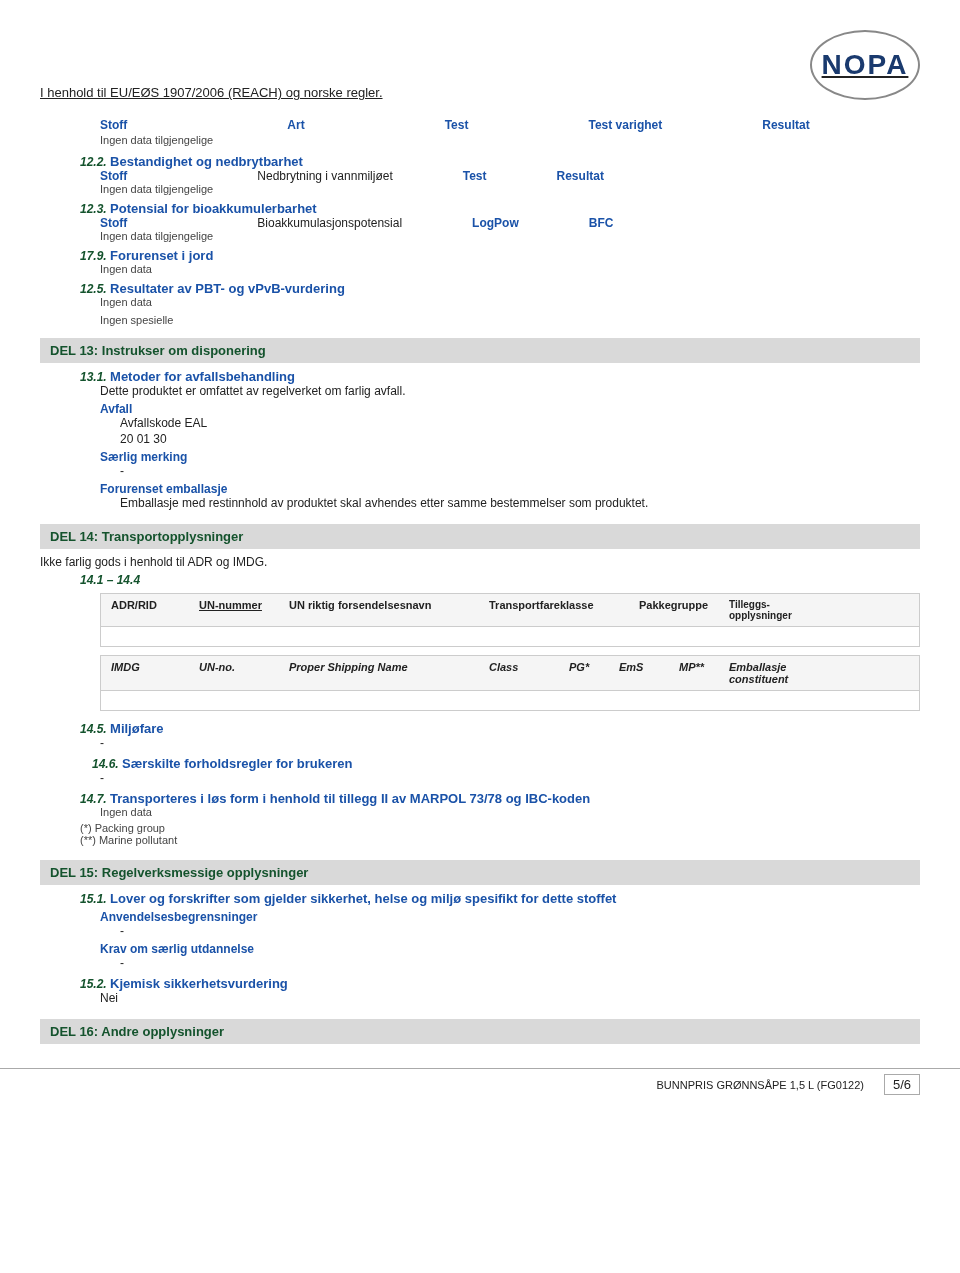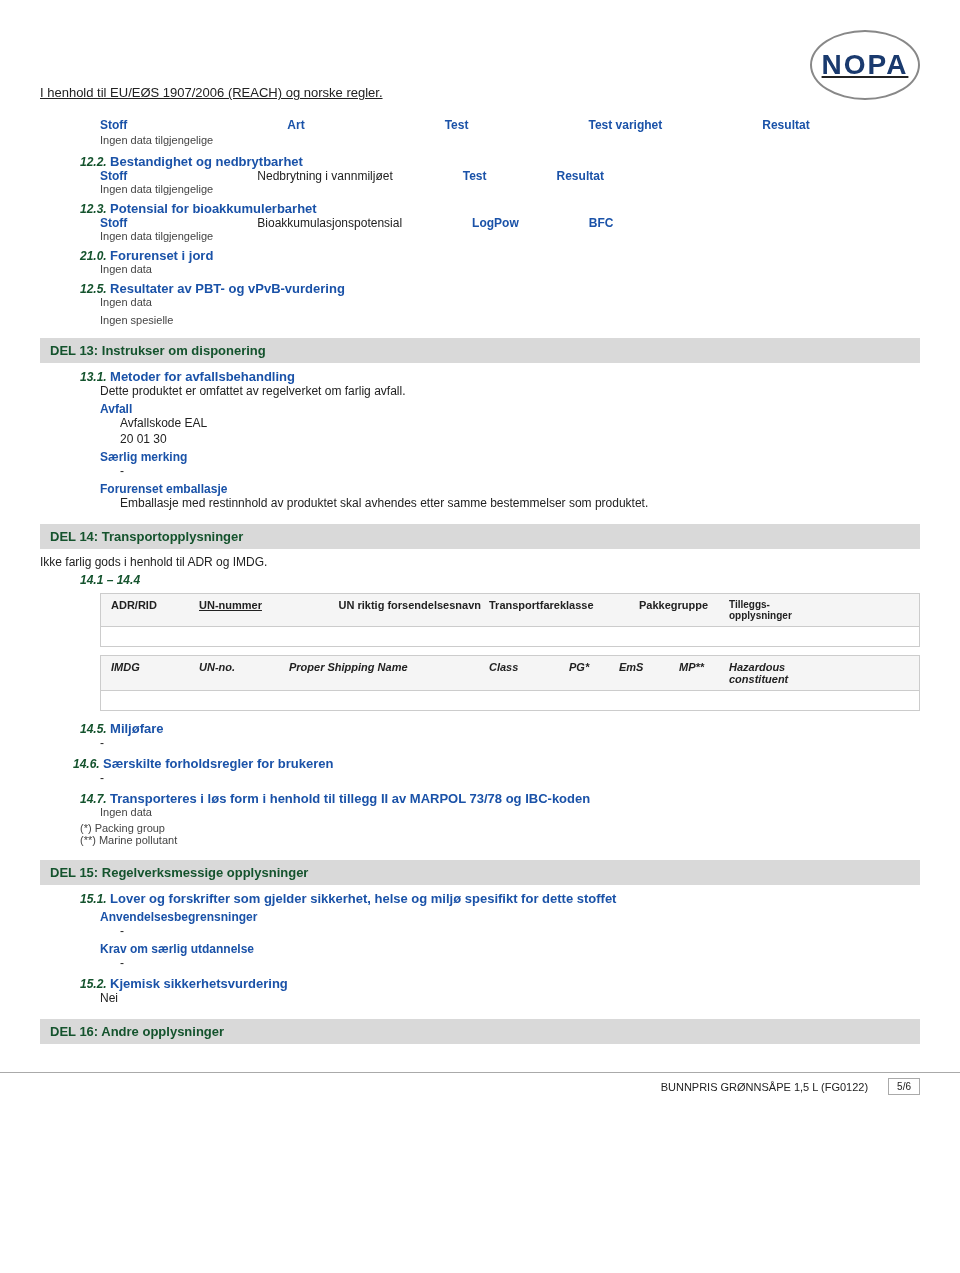--- a/index.html
+++ b/index.html
@@ -56,21 +56,21 @@
     }
     .blue-link {
       color: #1a52a8;
       font-weight: bold;
       font-size: 12px;
     }
     .subsection { margin-bottom: 6px; }
     .row-item { margin-bottom: 2px; }
     .col-adr { width: 90px; padding-left: 10px; font-size: 11px; }
     .col-un { width: 90px; padding-left: 8px; font-size: 11px; text-decoration: underline; }
-    .col-name { width: 200px; padding-left: 8px; font-size: 11px; text-align: right; }
+    .col-name { width: 200px; padding-left: 8px; font-size: 11px; }
     .col-trans { width: 150px; padding-left: 8px; font-size: 11px; }
     .col-pak { width: 90px; padding-left: 8px; font-size: 11px; }
     .col-tillegg { width: 120px; padding-left: 8px; font-size: 11px; }
     .col-imdg { width: 90px; padding-left: 10px; font-size: 11px; }
     .col-unno { width: 90px; padding-left: 8px; font-size: 11px; }
     .col-psn { width: 200px; padding-left: 8px; font-size: 11px; }
     .col-class { width: 80px; padding-left: 8px; font-size: 11px; }
     .col-pg { width: 50px; padding-left: 8px; font-size: 11px; }
     .col-ems { width: 60px; padding-left: 8px; font-size: 11px; }
     .col-mp { width: 50px; padding-left: 8px; font-size: 11px; }
@@ -88,21 +88,21 @@
       padding: 0 40px;
       border-top: 1px solid #aaa;
       padding-top: 5px;
     }
     .footer-text {
       font-size: 11px;
       color: #222;
       margin-right: 20px;
     }
     .footer-page {
-      font-size: 10px;
+      font-size: 13px;
       color: #222;
       border: 1px solid #aaa;
       padding: 2px 8px;
     }
     .small-text { font-size: 11px; color: #444; }
     .normal-text { font-size: 12px; color: #222; }
     .number-prefix { color: #14532d; font-weight: bold; font-style: italic; }
     .table-outer { margin: 8px 0 4px 60px; }
     .col-header { font-weight: bold; font-size: 11px; }
     .tillegg-header { font-size: 10px; font-weight: bold; }
@@ -149,21 +149,21 @@
       <span class="blue-link">Stoff</span>
       <span style="margin-left:100px;" class="normal-text">Bioakkumulasjonspotensial</span>
       <span style="margin-left:40px;" class="blue-link">LogPow</span>
       <span style="margin-left:40px;" class="blue-link">BFC</span>
     </div>
     <div style="margin-left:60px;" class="small-text">Ingen data tilgjengelige</div>
   </div>
 
   <div class="subsection" style="margin-top:6px;">
     <div style="margin-left:40px;">
-      <span class="number-prefix">21.0.</span>
+      <span class="number-prefix">17.9.</span>
       <span class="blue-heading">Forurenset i jord</span>
     </div>
     <div style="margin-left:60px;" class="small-text">Ingen data</div>
   </div>
 
   <div class="subsection" style="margin-top:6px;">
     <div style="margin-left:40px;">
       <span class="number-prefix">12.5.</span>
       <span class="blue-heading">Resultater av PBT- og vPvB-vurdering</span>
     </div>
@@ -230,21 +230,21 @@
   <div class="table-outer" style="font-style:italic;">
     <div style="display:flex; border:1px solid #ccc; background:#f5f5f5; padding:5px 0;">
       <div class="col-imdg col-header">IMDG</div>
       <div class="col-unno col-header">UN-no.</div>
       <div class="col-psn col-header">Proper Shipping Name</div>
       <div class="col-class col-header">Class</div>
       <div class="col-pg col-header">PG*</div>
       <div class="col-ems col-header">EmS</div>
       <div class="col-mp col-header">MP**</div>
       <div class="col-haz">
-        <div class="col-header">Hazardous</div>
+        <div class="col-header">Emballasje</div>
         <div class="col-header">constituent</div>
       </div>
     </div>
     <div style="display:flex; border:1px solid #ccc; border-top:none; padding:5px 0; min-height:20px;">
       <div class="col-imdg"></div>
       <div class="col-unno"></div>
       <div class="col-psn"></div>
       <div class="col-class"></div>
       <div class="col-pg"></div>
       <div class="col-ems"></div>
@@ -252,21 +252,21 @@
       <div class="col-haz"></div>
     </div>
   </div>
 
   <div style="margin-left:40px; margin-top:10px;">
     <span class="number-prefix">14.5.</span>
     <span class="blue-heading">Miljøfare</span>
   </div>
   <div style="margin-left:60px;" class="dash-value">-</div>
 
-  <div style="margin-left:33px; margin-top:6px;">
+  <div style="margin-left:52px; margin-top:6px;">
     <span class="number-prefix">14.6.</span>
     <span class="blue-heading">Særskilte forholdsregler for brukeren</span>
   </div>
   <div style="margin-left:60px;" class="dash-value">-</div>
 
   <div style="margin-left:40px; margin-top:6px;">
     <span class="number-prefix">14.7.</span>
     <span class="blue-heading">Transporteres i løs form i henhold til tillegg II av MARPOL 73/78 og IBC-koden</span>
   </div>
   <div style="margin-left:60px;" class="small-text">Ingen data</div>

